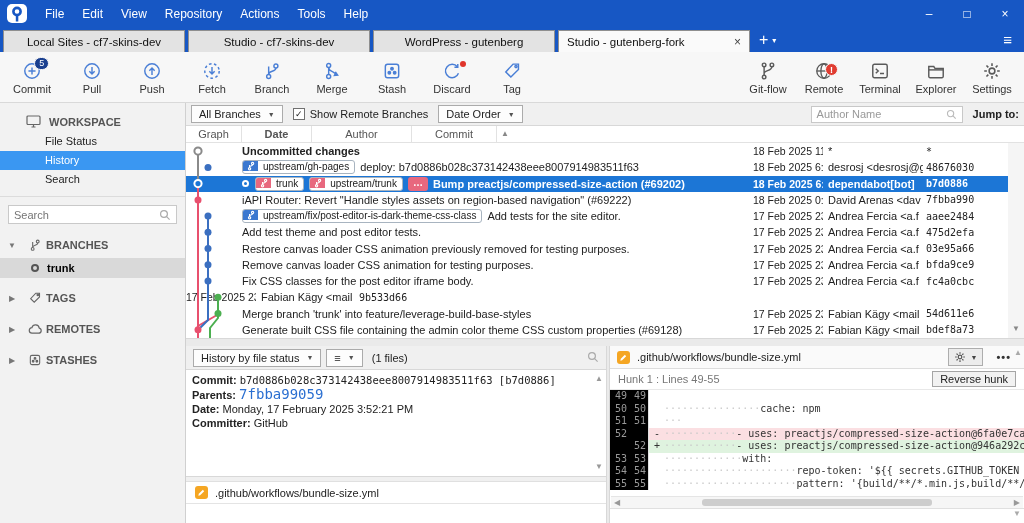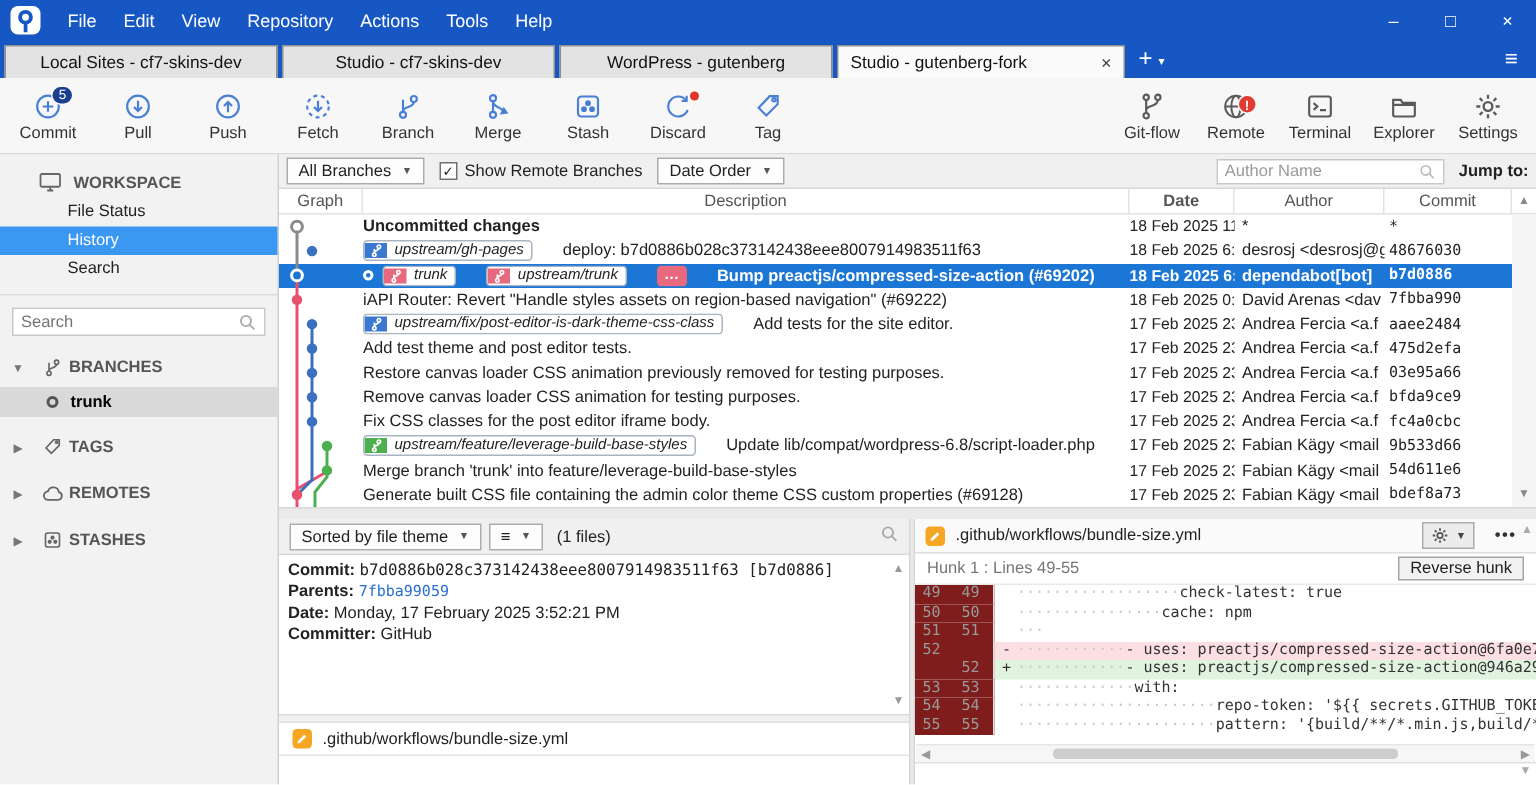--- a/index.html
+++ b/index.html
@@ -78,21 +78,21 @@
   .crow.selected { background: #1c76d6; color: #fff; }
   .c-desc { flex: 1; padding-left: 56px; display: flex; align-items: center; overflow: hidden; white-space: nowrap; min-width: 0; }
   .crow.selected .c-desc { font-weight: bold; }
   .c-desc.bold { font-weight: bold; }
   .c-date { width: 70px; font-size: 10.5px; flex-shrink: 0; overflow: hidden; white-space: nowrap; }
   .c-author { width: 100px; padding-left: 5px; flex-shrink: 0; overflow: hidden; white-space: nowrap; }
   .c-commit { width: 85px; padding-left: 3px; flex-shrink: 0; overflow: hidden; white-space: nowrap; font-family: "DejaVu Sans Mono", monospace; font-size: 10px; }
   .c-scroll { width: 16px; flex-shrink: 0; }
   .crow.selected .c-date, .crow.selected .c-author, .crow.selected .c-commit { font-weight: bold; }
   .head-ring { width: 7px; height: 7px; border: 2px solid #fff; border-radius: 50%; margin-right: 6px; flex-shrink: 0; }
-  .badge { display: inline-flex; align-items: center; height: 14px; border: 1px solid #a8b4c0; border-radius: 3px; overflow: hidden; margin-right: 20px; background: #fff; color: #222; font-weight: normal; flex-shrink: 0; font-style: italic; }
+  .badge { display: inline-flex; align-items: flex-start; height: 14px; border: 1px solid #a8b4c0; border-radius: 3px; overflow: hidden; margin-right: 5px; background: #fff; color: #222; font-weight: normal; flex-shrink: 0; }
   .badge-ic { width: 15px; display: flex; align-items: center; justify-content: center; }
   .badge-label { padding: 0 5px; font-size: 10px; line-height: 12px; display: flex; align-items: center; }
   .badge.compact { border: none; border-radius: 3px; }
   .badge.compact .badge-label { color: #fff; font-weight: bold; }
   .list-scrollbar { position: absolute; right: 0; top: 0; bottom: 0; width: 16px; background: #f5f5f5; display: flex; flex-direction: column; justify-content: flex-end; align-items: center; }
   .list-scrollbar .arr { color: #888; font-size: 8px; height: 14px; }
 
   .hsplit { height: 8px; background: #eaeaea; border-top: 1px solid #d8d8d8; }
 
   
@@ -118,21 +118,21 @@
   .pr-header { height: 23px; background: #fafafa; border-bottom: 1px solid #ddd; display: flex; align-items: center; gap: 7px; padding: 0 7px; position: relative; }
   .gear-btn { border: 1px solid #adadad; background: #ececec; height: 18px; padding: 0 5px; display: flex; align-items: center; gap: 5px; color: #444; }
   .dots-btn { letter-spacing: 1px; color: #333; font-weight: bold; margin: 0 6px; }
   .pr-scroll-top { color: #aaa; font-size: 8px; position: absolute; right: 2px; top: 2px; }
 
   .hunk-bar { height: 21px; display: flex; align-items: center; padding: 0 8px; color: #777; border-bottom: 1px solid #e8e8e8; background: #fff; }
   .reverse-btn { margin-left: auto; border: 1px solid #a5a5a5; background: #f2f2f2; color: #222; padding: 1px 7px; font-size: 11px; }
 
   .diff { flex: 1; position: relative; overflow: hidden; font-family: "DejaVu Sans Mono", monospace; font-size: 10px; }
   .diff-row { display: flex; height: 12.5px; line-height: 12.5px; }
-  .gutter { width: 53px; background: #7f1d1d; border-right: 1px solid #e0e0e0; color: #999; display: flex; flex-shrink: 0; }
+  .gutter { width: 39px; background: #000000; border-right: 1px solid #e0e0e0; color: #999; display: flex; flex-shrink: 0; }
   .gutter span { width: 27px; text-align: left; padding-left: 5px; }
   .code { flex: 1; white-space: pre; overflow: hidden; color: #333; padding-left: 5px; }
   .diff-row.del .code { background: #fbdfe2; }
   .diff-row.add .code { background: #dff3df; }
   .ws-dots { color: #c9c9c9; }
   .marker { display: inline-block; width: 10px; }
   .hscroll { height: 12px; display: flex; align-items: center; background: #f6f6f6; border-top: 1px solid #e5e5e5; color: #999; font-size: 8px; padding: 0 3px; margin: 0 1px; position: relative; }
   .hthumb { position: absolute; left: 22%; width: 56%; height: 7px; background: #cdcdcd; border-radius: 3px; }
   .pr-bottom { height: 15px; border-top: 1px solid #e0e0e0; background: #fff; position: relative; }
   .pr-scroll-bot { position: absolute; right: 3px; top: 0; color: #aaa; font-size: 8px; }
@@ -417,21 +417,20 @@
         <svg width="11" height="11" viewBox="0 0 12 12">
             <circle cx="5" cy="5" r="3.4" fill="none" stroke="#bbb" stroke-width="1.2"></circle>
             <path d="M7.6 7.6 10.6 10.6" stroke="#bbb" stroke-width="1.2"></path>
           </svg>
       </span>
       <span class="jumpto">Jump to:</span>
     </div>
 
     <div class="table-header">
       <span class="th th-graph">Graph</span>
-      <span class="th th-desc">Description</span>
       <span class="th th-date">Date</span>
       <span class="th th-author">Author</span>
       <span class="th th-commit">Commit</span>
       <span class="th th-scroll">▲</span>
     </div>
 
     <div class="commit-list" id="commit-list">
       <svg class="graph-svg" id="graph-svg" width="56" height="196">
           <path d="M12,12 V36" stroke="#8a8a8a" stroke-width="2" fill="none"></path>
           <path d="M12,45 V196" stroke="#e8506e" stroke-width="2" fill="none"></path>
@@ -570,33 +569,20 @@
         <div class="crow">
           <div class="c-desc">
             <span>Fix CSS classes for the post editor iframe body.</span>
           </div>
           <div class="c-date">17 Feb 2025 23:52</div>
           <div class="c-author">Andrea Fercia &lt;a.f</div>
           <div class="c-commit">fc4a0cbc</div>
           <div class="c-scroll"></div>
         </div>
         <div class="crow">
-          <div class="c-desc">
-            <span class="badge">
-              <span class="badge-ic" style="background: rgb(76, 175, 80);">
-                <svg width="8" height="10" viewBox="0 0 10 12" fill="none" stroke="#fff" stroke-width="1.4">
-                  <circle cx="3.2" cy="9.5" r="1.4"></circle>
-                  <circle cx="7" cy="2.8" r="1.4"></circle>
-                  <path d="M3.2 8V4.8M7 4.2c0 2.4-3.8 1.4-3.8 3.2"></path>
-                </svg>
-              </span>
-              <span class="badge-label">upstream/feature/leverage-build-base-styles</span>
-            </span>
-            <span>Update lib/compat/wordpress-6.8/script-loader.php</span>
-          </div>
           <div class="c-date">17 Feb 2025 23:50</div>
           <div class="c-author">Fabian Kägy &lt;mail</div>
           <div class="c-commit">9b533d66</div>
           <div class="c-scroll"></div>
         </div>
         <div class="crow">
           <div class="c-desc">
             <span>Merge branch 'trunk' into feature/leverage-build-base-styles</span>
           </div>
           <div class="c-date">17 Feb 2025 23:50</div>
@@ -617,38 +603,38 @@
           <span class="arr">▼</span>
         </div>
     </div>
 
     <div class="hsplit"></div>
 
     <div class="bottom">
       <div class="pane-left">
         <div class="pl-toolbar">
           <span class="dd-btn">
-              <span>Sorted by file theme</span>
+              <span>History by file status</span>
               <span class="caret">▼</span>
             </span>
           <span class="dd-btn">
               <span>≡</span>
               <span class="caret">▼</span>
             </span>
           <span class="files-count">(1 files)</span>
           <span class="pl-search">
             <svg width="12" height="12" viewBox="0 0 12 12">
                 <circle cx="5" cy="5" r="3.4" fill="none" stroke="#aaa" stroke-width="1.2"></circle>
                 <path d="M7.6 7.6 10.6 10.6" stroke="#aaa" stroke-width="1.2"></path>
               </svg>
           </span>
         </div>
         <div class="commit-info">
           <div><span class="lbl">Commit:</span> <span class="mono" style="font-size:10.5px">b7d0886b028c373142438eee8007914983511f63 [b7d0886]</span></div>
-          <div><span class="lbl">Parents:</span> <span class="link mono" style="font-size:10px">7fbba99059</span></div>
+          <div><span class="lbl">Parents:</span> <span class="link mono" style="font-size:14px">7fbba99059</span></div>
           <div><span class="lbl">Date:</span> <span>Monday, 17 February 2025 3:52:21 PM</span></div>
           <div><span class="lbl">Committer:</span> <span>GitHub</span></div>
           <span class="info-scroll-top">▲</span>
           <span class="info-scroll-bot">▼</span>
         </div>
         <div class="pane-gap"></div>
         <div class="file-row">
           <span class="file-icon">
             <svg width="9" height="9" viewBox="0 0 10 10">
                 <path d="M1.5 8.5l.5-2L6.5 2l1.5 1.5L3.5 8z" fill="#fff"></path>
@@ -682,21 +668,20 @@
         <div class="hunk-bar">
           <span>Hunk 1 : Lines 49-55</span>
           <span class="reverse-btn">Reverse hunk</span>
         </div>
         <div class="diff" id="diff-lines">
             <div class="diff-row ctx">
               <div class="gutter">
                 <span>49</span>
                 <span>49</span>
               </div>
-              <div class="code"><span class="marker"></span><span class="ws-dots">··················</span><span>check-latest: true</span></div>
             </div>
             <div class="diff-row ctx">
               <div class="gutter">
                 <span>50</span>
                 <span>50</span>
               </div>
               <div class="code"><span class="marker"></span><span class="ws-dots">················</span><span>cache: npm</span></div>
             </div>
             <div class="diff-row ctx">
               <div class="gutter">

